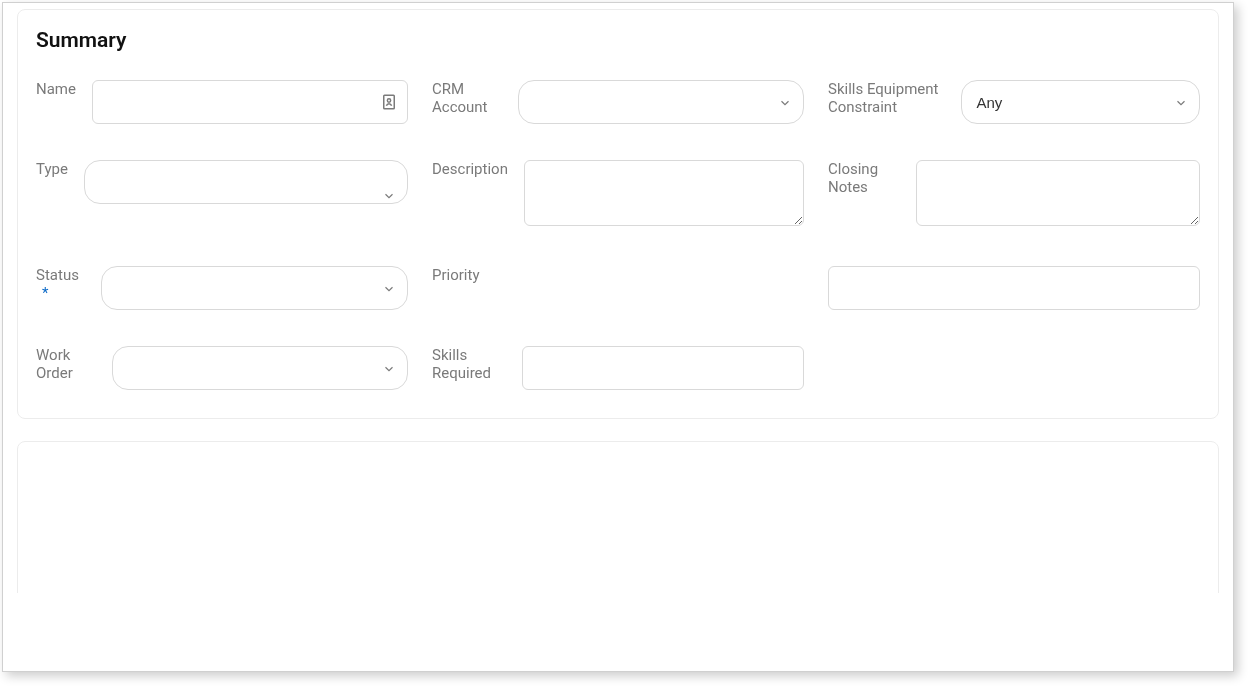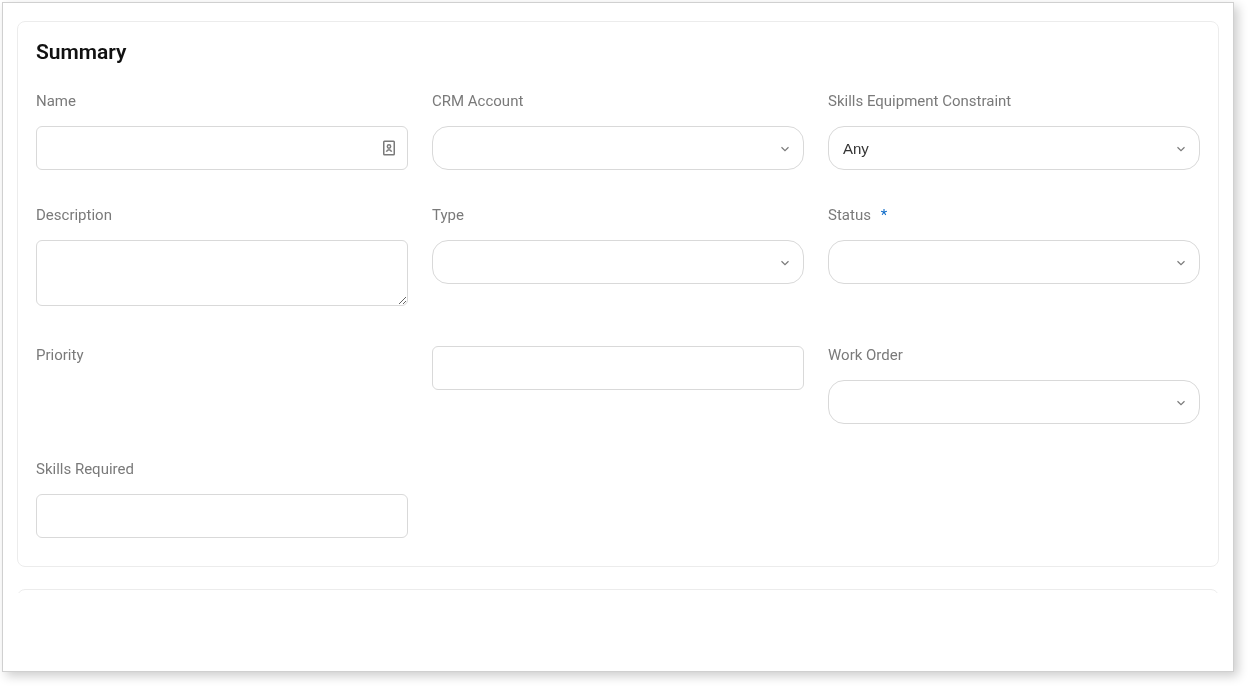--- a/index.html
+++ b/index.html
@@ -74,37 +74,37 @@
     }
     .content-scroll::-webkit-scrollbar-thumb {
       background: #bfbfbf;
       border-radius: 2px;
     }
     .card {
       background: #ffffff;
       border: 1px solid #ececec;
       border-radius: 8px;
       padding: 18px 18px 28px 18px;
-      margin-top: 18px;
+      margin-top: 6px;
     }
     .section-title {
       font-size: 21px;
       font-weight: 600;
       color: #111111;
       margin-bottom: 28px;
     }
     .form-grid {
       display: grid;
       grid-template-columns: 1fr 1fr 1fr;
       column-gap: 24px;
       row-gap: 36px;
     }
     .field {
       display: flex;
-      flex-direction: column;
+      flex-direction: row;
       gap: 16px;
     }
     .field-label {
       font-size: 15px;
       color: #7a7a7a;
       font-weight: 400;
     }
     .required-star {
       color: #0b69c7;
       margin-left: 6px;
@@ -216,38 +216,44 @@
             <button type="button" class="select-input">Any</button>
             <span class="chevron-in-select">
               <svg viewBox="0 0 24 24" fill="none" stroke="currentColor" stroke-width="2">
                   <polyline points="6 9 12 15 18 9"></polyline>
                 </svg>
             </span>
           </div>
         </div>
 
         <div class="field">
+          <div class="field-label">Type</div>
+          <div class="input-wrap">
+            <button type="button" class="select-input"></button>
+            <span class="chevron-in-select">
+              <svg viewBox="0 0 24 24" fill="none" stroke="currentColor" stroke-width="2">
+                  <polyline points="6 9 12 15 18 9"></polyline>
+                </svg>
+            </span>
+          </div>
+        </div>
+
+        <div class="field">
           <div class="field-label">Description</div>
           <div class="input-wrap">
             <textarea class="textarea-input" style=""></textarea>
           </div>
         </div>
 
         <div class="field">
-          <div class="field-label">Type</div>
-          <div class="input-wrap">
-            <button type="button" class="select-input"></button>
-            <span class="chevron-in-select">
-              <svg viewBox="0 0 24 24" fill="none" stroke="currentColor" stroke-width="2">
-                  <polyline points="6 9 12 15 18 9"></polyline>
-                </svg>
-            </span>
-          </div>
-        </div>
-
+          <div class="field-label">Closing Notes</div>
+          <div class="input-wrap">
+            <textarea class="textarea-input" style=""></textarea>
+          </div>
+        </div>
 
         <div class="field">
           <div class="field-label">
             <span>Status</span>
             <span class="required-star">*</span>
           </div>
           <div class="input-wrap">
             <button type="button" class="select-input"></button>
             <span class="chevron-in-select">
               <svg viewBox="0 0 24 24" fill="none" stroke="currentColor" stroke-width="2">

